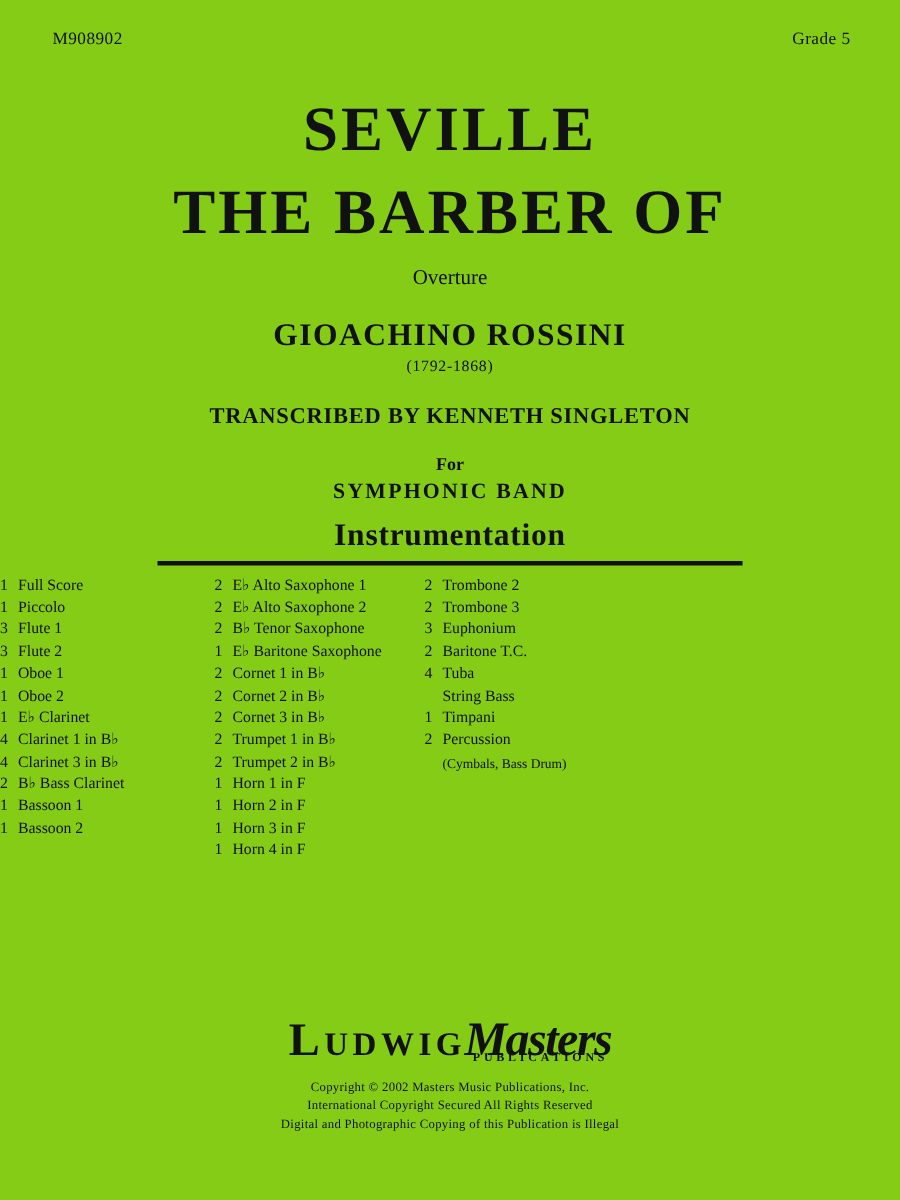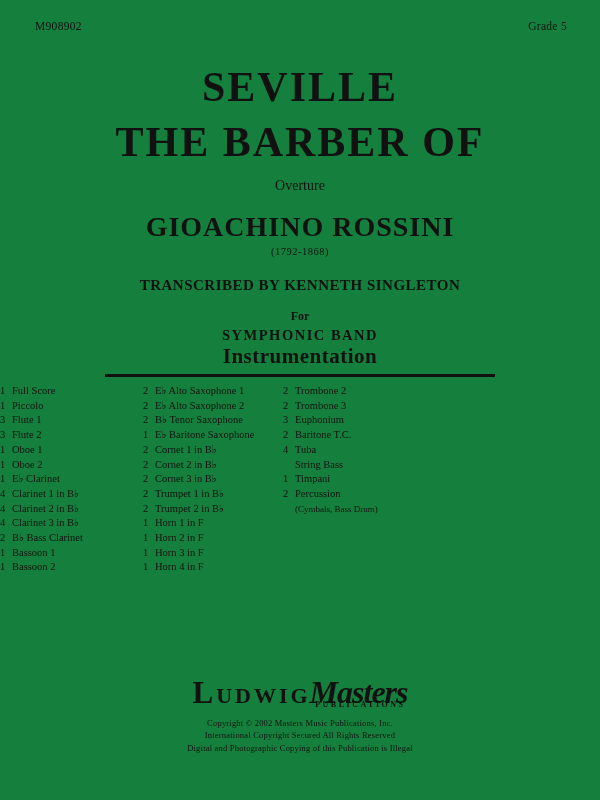--- a/index.html
+++ b/index.html
@@ -1,38 +1,38 @@
 <!DOCTYPE html>
 <html><head>
 <meta charset="utf-8">
 <style>
   html,body{margin:0;padding:0;background:#888;}
   .page{
     position:relative;
     width:600px;height:800px;
     margin:0 auto;
-    background:#15803d;
+    background:#84cc16;
     color:#111;
     font-family:"Liberation Serif", serif;
     overflow:hidden;
   }
   
   .topbar{
     position:absolute;top:20px;left:35px;right:33px;
     display:flex;justify-content:space-between;
     font-size:11.5px;letter-spacing:.3px;
   }
   
   .title-block{position:absolute;top:60px;left:0;right:0;text-align:center;}
   .title-line{
     font-size:42px;font-weight:bold;line-height:55px;
     letter-spacing:2px;
   }
   .subtitle{font-size:14px;margin-top:8px;}
-  .composer{font-size:28px;font-weight:bold;letter-spacing:1px;margin-top:17px;}
+  .composer{font-size:21px;font-weight:bold;letter-spacing:1px;margin-top:17px;}
   .dates{font-size:10.5px;margin-top:3px;letter-spacing:.5px;}
   .transcriber{font-size:15px;font-weight:bold;letter-spacing:.5px;margin-top:20px;}
   .for-label{font-size:12px;font-weight:bold;margin-top:15px;}
   .ensemble{font-size:14.5px;font-weight:bold;letter-spacing:1.5px;margin-top:3px;}
 
   
   .inst-block{position:absolute;top:344px;left:0;right:0;}
   .inst-heading{text-align:center;font-size:21px;font-weight:bold;letter-spacing:.5px;}
   .inst-rule{width:390px;height:3px;background:#111;margin:5px auto 7px auto;}
   .inst-columns{display:flex;}
@@ -90,21 +90,20 @@
     <div class="inst-columns">
       <div class="inst-col inst-col-1">
           <div class="inst-row"><span class="qty">1</span><span class="iname">Full Score</span></div>
           <div class="inst-row"><span class="qty">1</span><span class="iname">Piccolo</span></div>
           <div class="inst-row"><span class="qty">3</span><span class="iname">Flute 1</span></div>
           <div class="inst-row"><span class="qty">3</span><span class="iname">Flute 2</span></div>
           <div class="inst-row"><span class="qty">1</span><span class="iname">Oboe 1</span></div>
           <div class="inst-row"><span class="qty">1</span><span class="iname">Oboe 2</span></div>
           <div class="inst-row"><span class="qty">1</span><span class="iname">E♭ Clarinet</span></div>
           <div class="inst-row"><span class="qty">4</span><span class="iname">Clarinet 1 in B♭</span></div>
-          <div class="inst-row"><span class="qty">4</span><span class="iname">Clarinet 2 in B♭</span></div>
           <div class="inst-row"><span class="qty">4</span><span class="iname">Clarinet 3 in B♭</span></div>
           <div class="inst-row"><span class="qty">2</span><span class="iname">B♭ Bass Clarinet</span></div>
           <div class="inst-row"><span class="qty">1</span><span class="iname">Bassoon 1</span></div>
           <div class="inst-row"><span class="qty">1</span><span class="iname">Bassoon 2</span></div>
         </div>
       <div class="inst-col inst-col-2">
           <div class="inst-row"><span class="qty">2</span><span class="iname">E♭ Alto Saxophone 1</span></div>
           <div class="inst-row"><span class="qty">2</span><span class="iname">E♭ Alto Saxophone 2</span></div>
           <div class="inst-row"><span class="qty">2</span><span class="iname">B♭ Tenor Saxophone</span></div>
           <div class="inst-row"><span class="qty">1</span><span class="iname">E♭ Baritone Saxophone</span></div>

